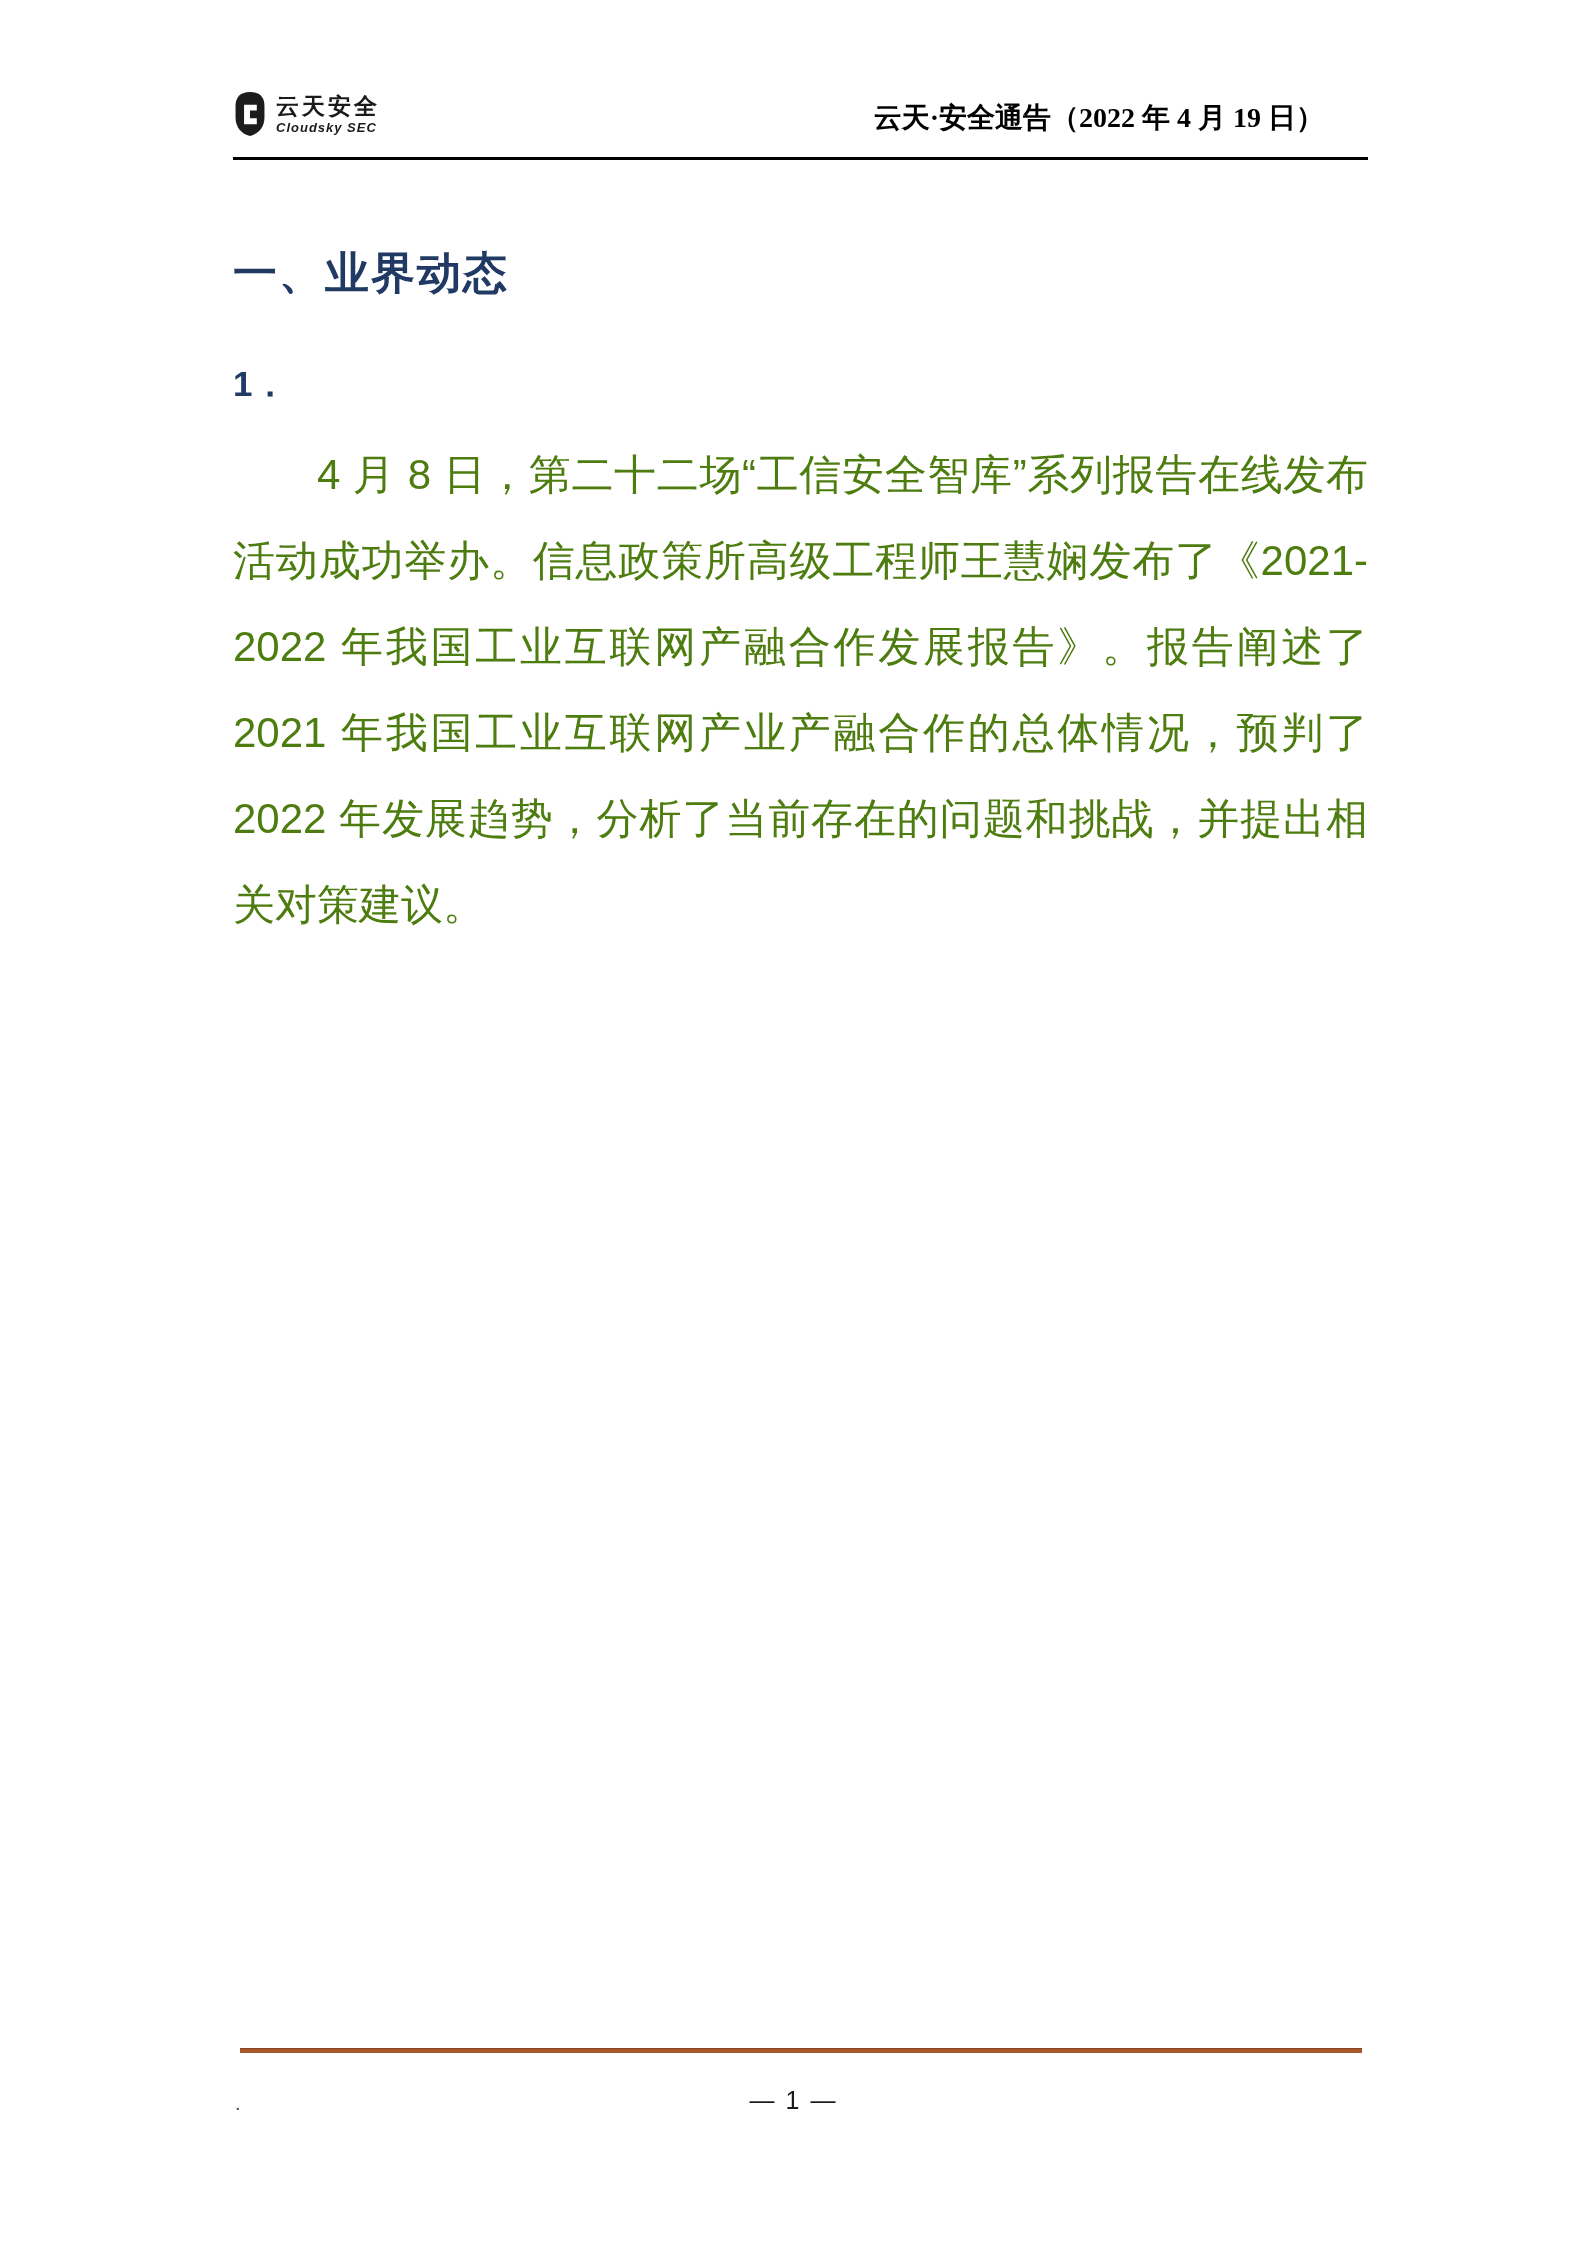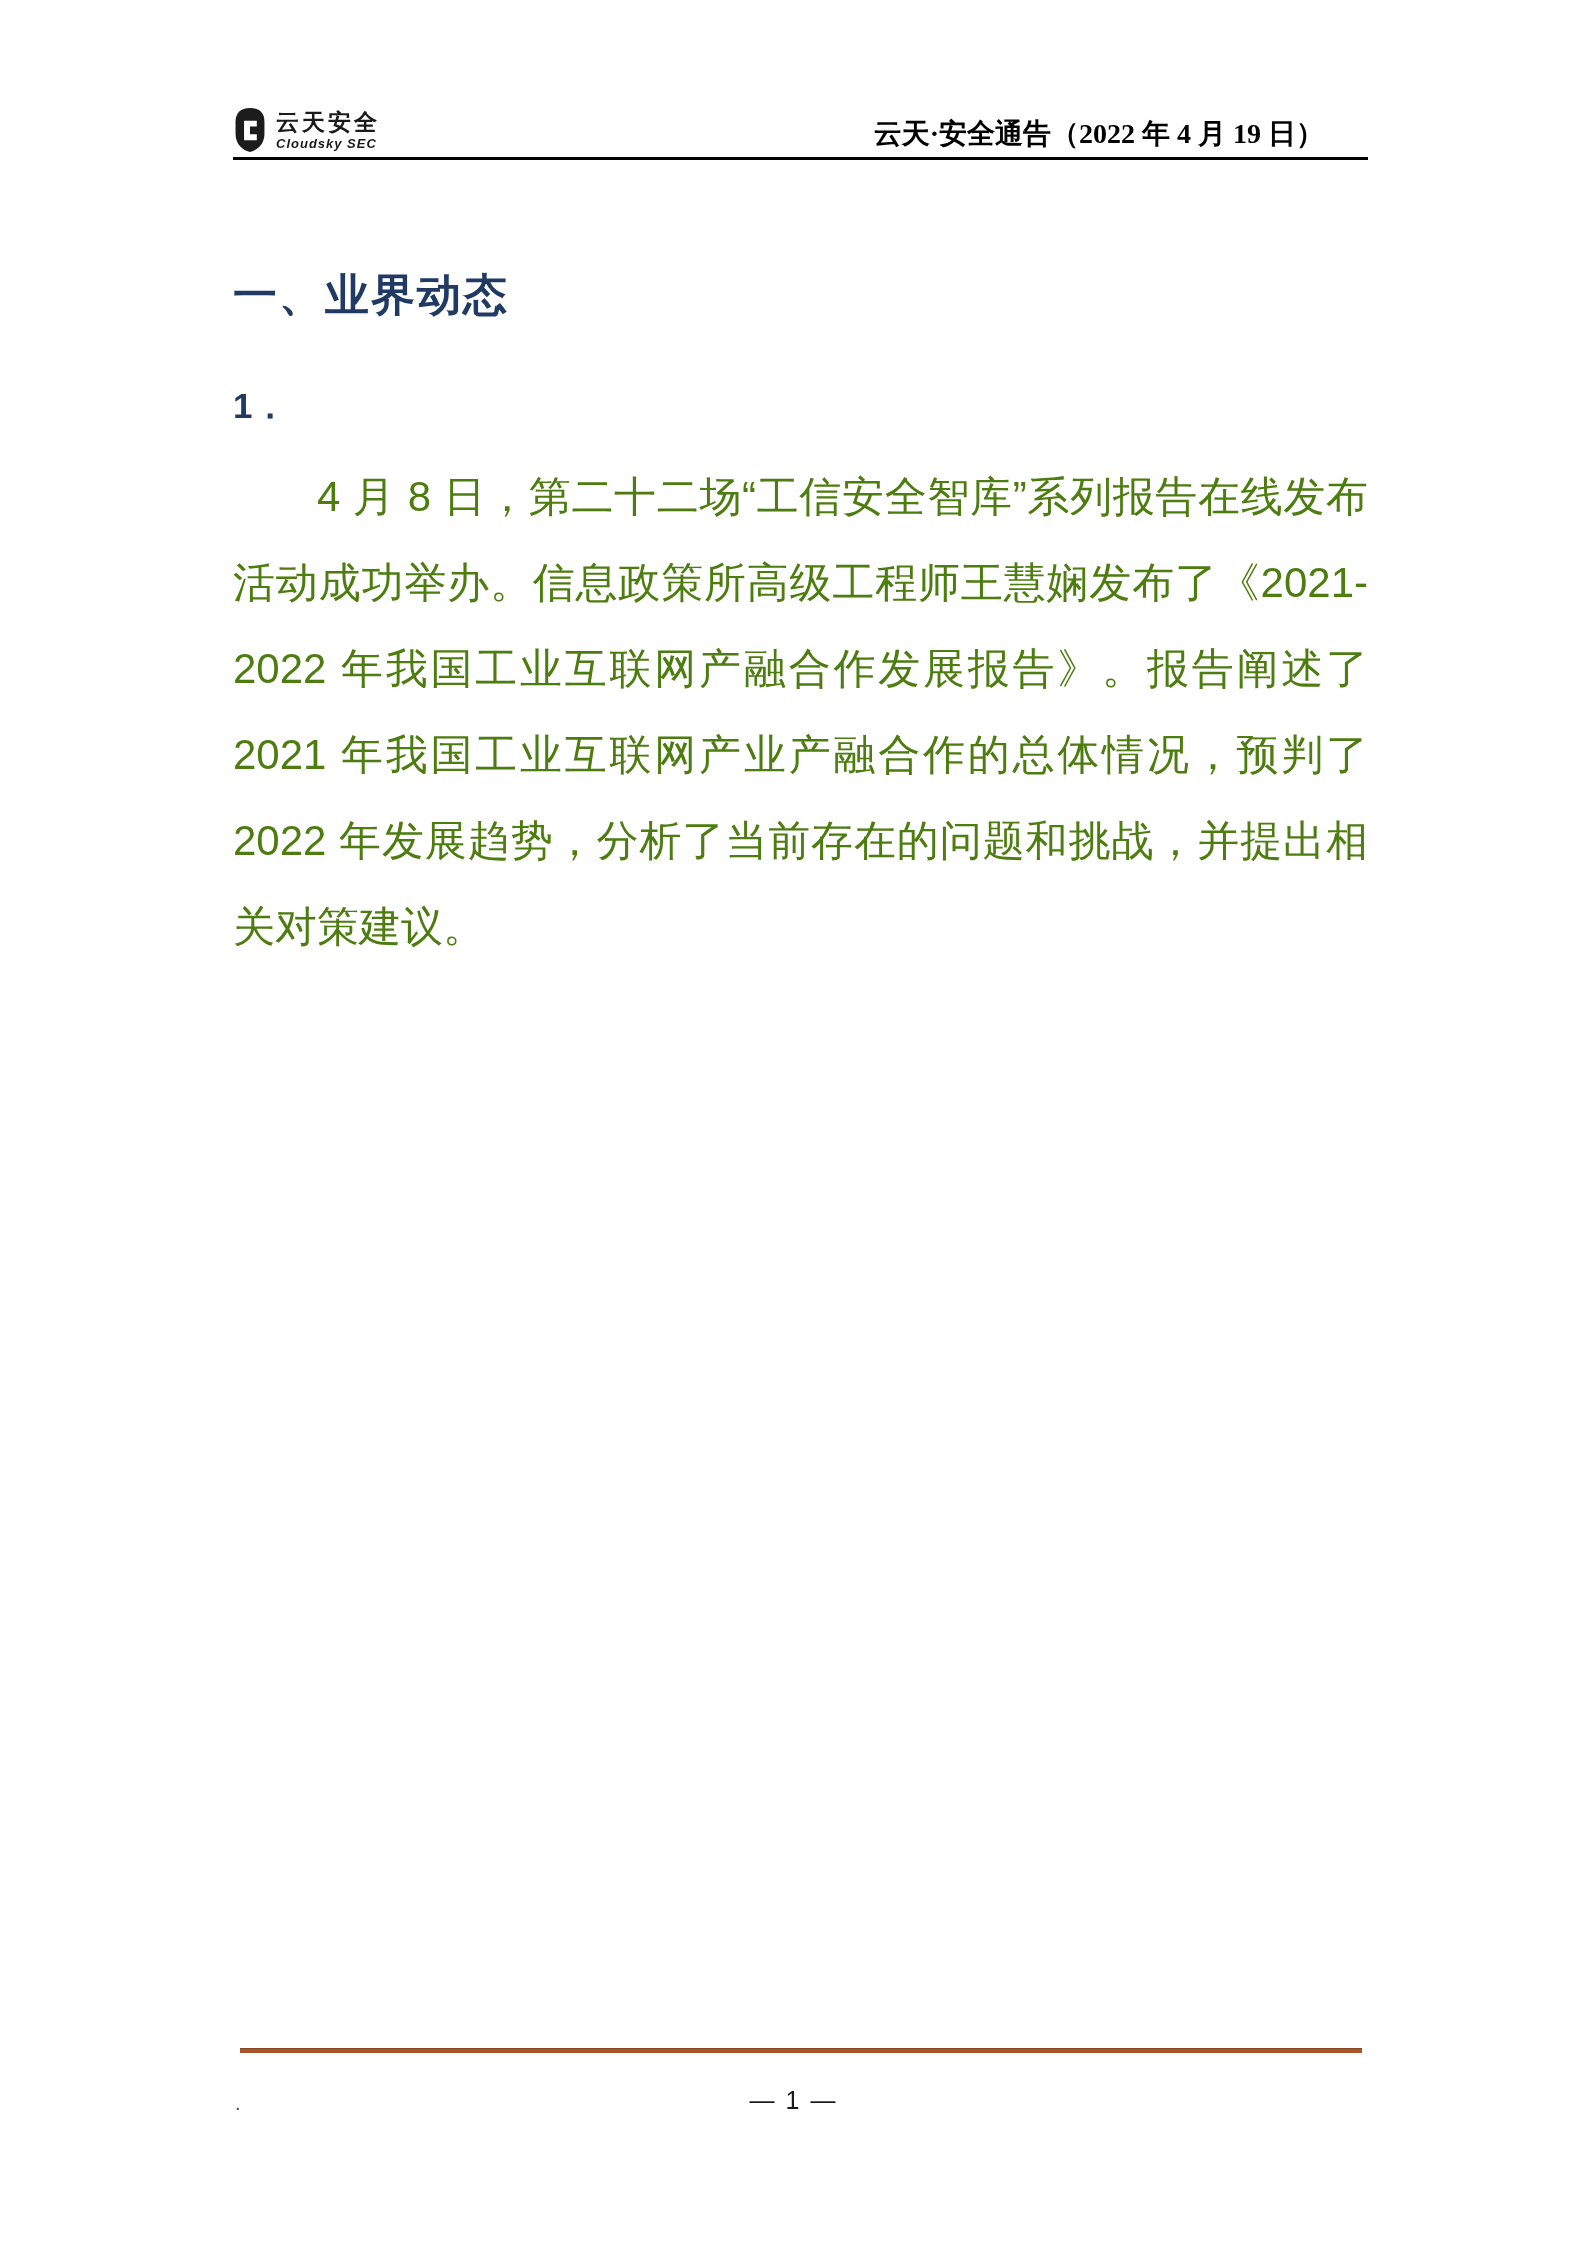--- a/index.html
+++ b/index.html
@@ -17,21 +17,21 @@
   .header {
     position: absolute;
     top: 0;
     left: 233px;
     width: 1135px;
     height: 160px;
     display: flex;
     justify-content: space-between;
     align-items: flex-end;
     border-bottom: 3px solid #000000;
-    padding-bottom: 4px;
+    padding-bottom: 20px;
   }
   .logo {
     display: flex;
     align-items: center;
     gap: 9px;
   }
   .logo-glyph { width: 34px; height: 46px; display: block; }
   .logo-text { display: flex; flex-direction: column; line-height: 1.05; }
   .logo-cn {
     font-size: 23px;
@@ -52,21 +52,21 @@
     font-size: 28px;
     font-weight: bold;
     color: #000000;
     margin-right: 44px;
     white-space: nowrap;
   }
 
   
   .content {
     position: absolute;
-    top: 180px;
+    top: 158px;
     left: 233px;
     width: 1135px;
   }
   .h1 {
     margin-top: 86px;
     font-size: 44px;
     font-weight: bold;
     color: #203a64;
     letter-spacing: 2px;
   }

